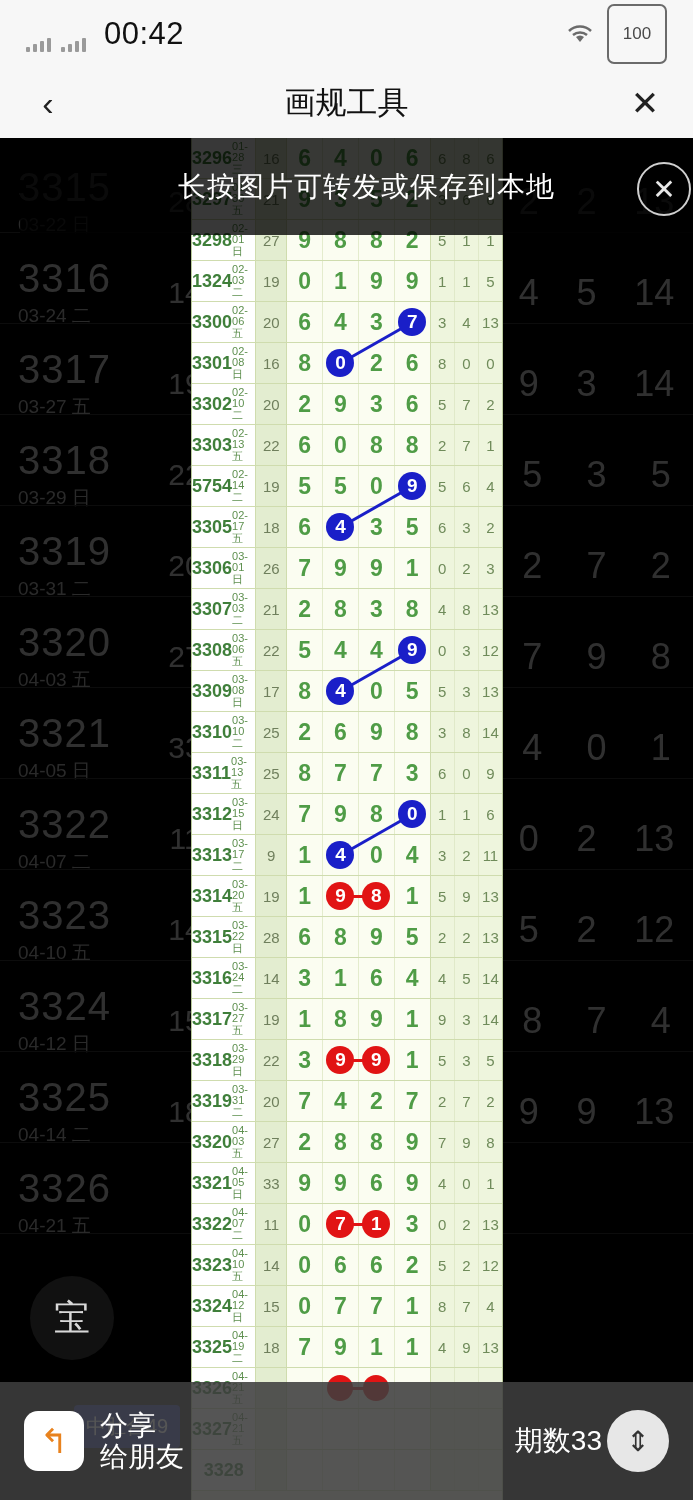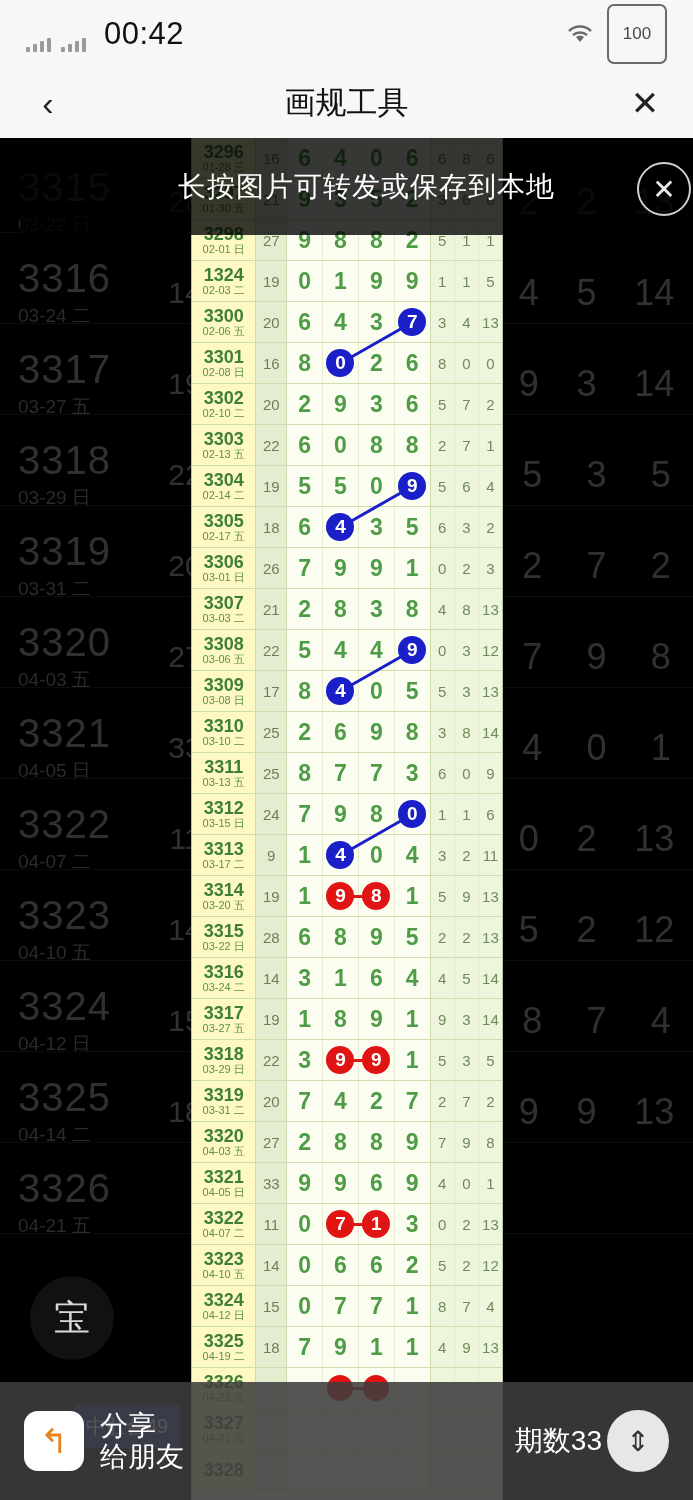--- a/index.html
+++ b/index.html
@@ -31,21 +31,21 @@
   .bg-idx{width:150px;padding-left:18px;box-sizing:border-box;}
   .bg-idx .num{font-size:40px;color:#d8d8d8;letter-spacing:1px;}
   .bg-idx .dt{font-size:19px;color:#bdbdbd;margin-top:2px;}
   .bg-mid{width:70px;text-align:center;font-size:30px;color:#dcdcdc;}
   .bg-tail{position:absolute;left:500px;width:193px;display:flex;justify-content:space-around;font-size:36px;color:#dcdcdc;}
   .bg-line{position:absolute;left:0;width:693px;height:1px;background:#3a3a3a;}
 
   
   .table-wrap{position:absolute;left:192px;top:0;width:310px;height:1362px;background:#f3f7e4;box-shadow:0 0 0 1px #b9c99b;}
   .trow{display:flex;height:41px;align-items:stretch;border-bottom:1px solid #cfdcae;box-sizing:border-box;}
-  .c-iss{width:64px;background:#fef9c3;border-right:1px solid #cfdcae;display:flex;flex-direction:column;align-items:center;justify-content:center;}
+  .c-iss{width:64px;background:#ffffff;border-right:1px solid #cfdcae;display:flex;align-items:center;justify-content:center;}
   .c-iss .n{font-size:18px;color:#3f7f3a;font-weight:bold;line-height:1.05;}
   .c-iss .d{font-size:11px;color:#5d8f4e;line-height:1.05;}
   .c-sum{width:30px;background:#e3edd0;border-right:1px solid #cfdcae;display:flex;align-items:center;justify-content:center;font-size:15px;color:#6f7f5c;}
   .c-main{width:144px;display:flex;background:#fbfdf1;border-right:1px solid #cfdcae;position:relative;}
   .c-main .cell{flex:1;display:flex;align-items:center;justify-content:center;font-size:23px;color:#4f9c46;font-weight:bold;border-right:1px solid #e4eccd;box-sizing:border-box;}
   .c-main .cell:last-child{border-right:none;}
   .c-tail{width:72px;display:flex;background:#eef5dd;}
   .c-tail .cell{flex:1;display:flex;align-items:center;justify-content:center;font-size:15px;color:#6f8b5a;border-right:1px solid #e0e9c9;box-sizing:border-box;}
   .c-tail .cell:last-child{border-right:none;}
 
@@ -425,21 +425,21 @@
               <div class="cell">8</div>
             </div>
             <div class="c-tail">
               <div class="cell">2</div>
               <div class="cell">7</div>
               <div class="cell">1</div>
             </div>
           </div>
           <div class="trow">
             <div class="c-iss">
-              <div class="n">3304</div>
+              <div class="n">5754</div>
               <div class="d">02-14 二</div>
             </div>
             <div class="c-sum">19</div>
             <div class="c-main">
               <div class="cell">5</div>
               <div class="cell">5</div>
               <div class="cell">0</div>
               <div class="cell">
                 <span class="mark-blue">9</span>
               </div>

